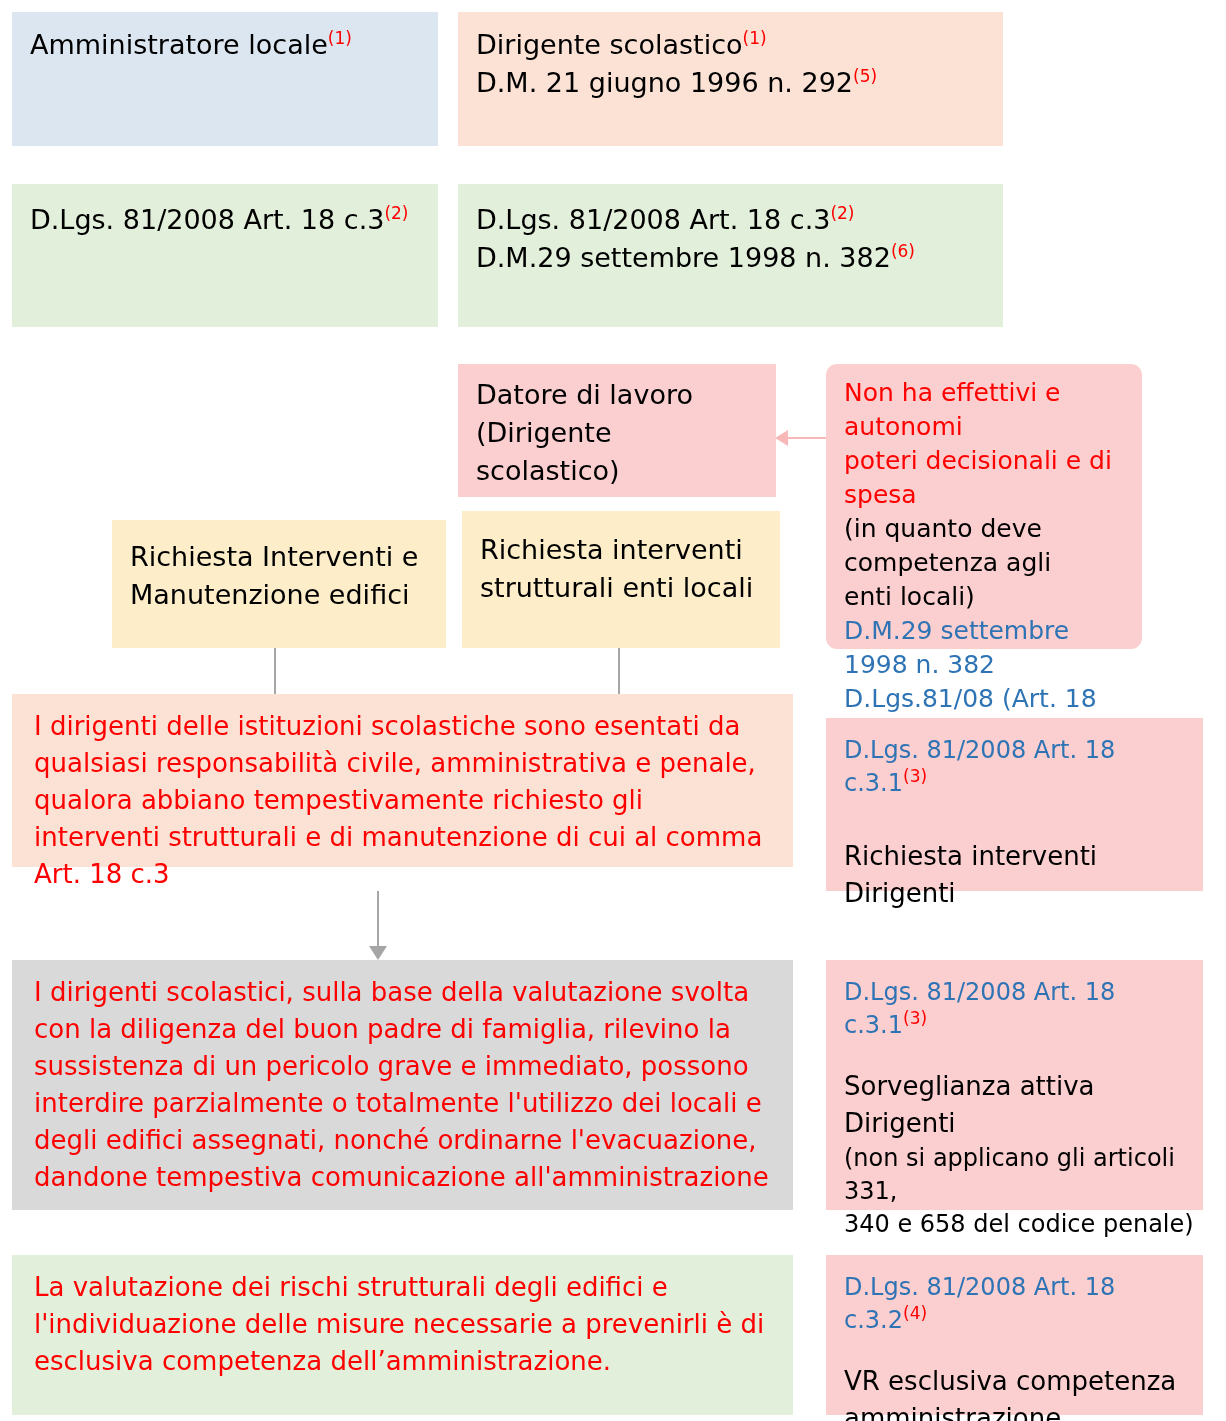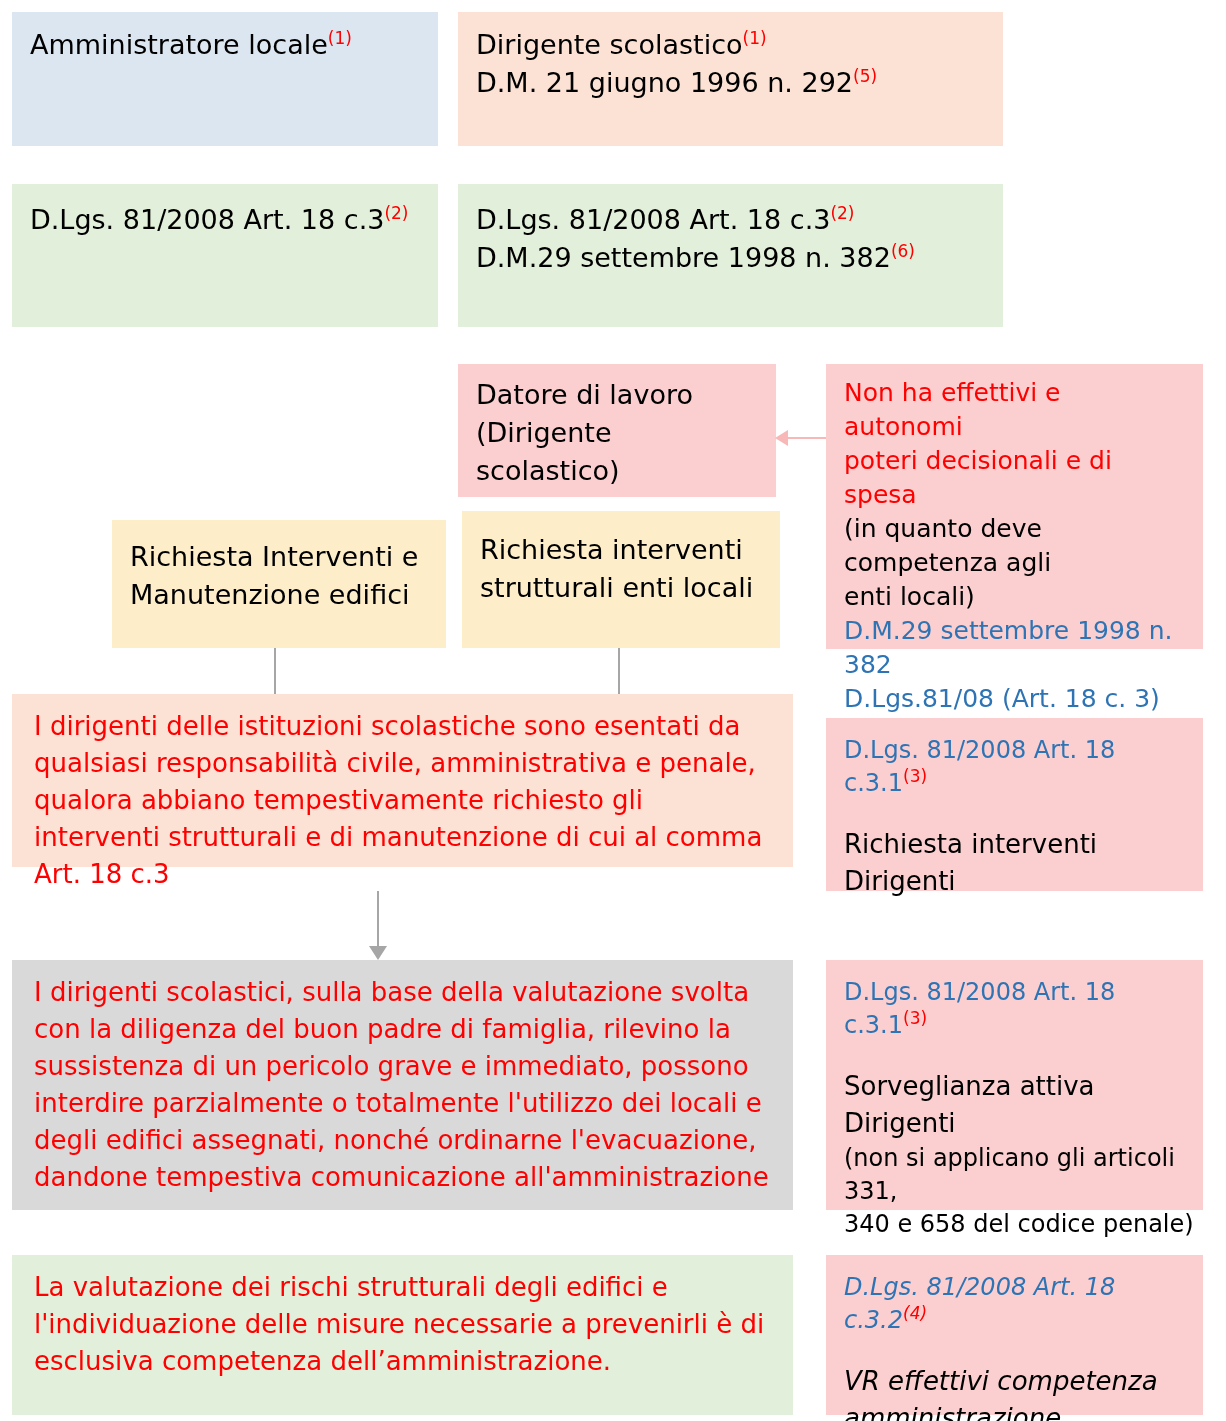--- a/index.html
+++ b/index.html
@@ -106,21 +106,21 @@
   </div>
 
   <div class="box fill-pink" style="left:458px; top:364px; width:318px; height:133px; padding:12px 16px 0 18px;">
     <span class="txt f28 t-black">Datore di lavoro</span>
     <span class="txt f28 t-black">(Dirigente scolastico)</span>
   </div>
 
   <div class="arrow-h-pink" style="left:788px; top:437px; width:38px;"></div>
   <div class="arrow-head-left-pink" style="left:775px; top:430px;"></div>
 
-  <div class="box fill-pink" style="left:826px; top:364px; width:377px; height:285px; padding:12px 17px 0 18px;">
+  <div class="box fill-pink" style="left:826px; top:364px; width:316px; height:285px; padding:12px 17px 0 18px;border-radius:11px;">
     <span class="txt f25 t-red">Non ha effettivi e autonomi</span>
     <span class="txt f25 t-red">poteri decisionali e di spesa</span>
     <span class="txt f25 t-black">(in quanto deve competenza agli</span>
     <span class="txt f25 t-black">enti locali)</span>
     <span class="txt f25 t-blue">D.M.29 settembre 1998 n. 382</span>
     <span class="txt f25 t-blue">D.Lgs.81/08 (Art. 18 c. 3)</span>
   </div>
 
   <div class="box fill-yellow" style="left:112px; top:520px; width:334px; height:128px; padding:18px 0 0 18px;">
     <span class="txt f28 t-black">Richiesta Interventi e</span>
@@ -137,40 +137,40 @@
 
   <div class="arrow-v" style="left:618px; top:648px; height:60px;"></div>
   <div class="arrow-head-down" style="left:610px; top:704px;"></div>
 
   <div class="box fill-peach" style="left:12px; top:694px; width:781px; height:173px; padding:14px 22px 0 22px;">
     <span class="txt f26 t-red">I dirigenti delle istituzioni scolastiche sono esentati da qualsiasi responsabilità civile, amministrativa e penale, qualora abbiano tempestivamente richiesto gli interventi strutturali e di manutenzione di cui al comma Art. 18 c.3</span>
   </div>
 
   <div class="box fill-pink" style="left:826px; top:718px; width:377px; height:173px; padding:16px 0 0 18px;">
     <span class="txt f24 t-blue"><span>D.Lgs. 81/2008 Art. 18 c.3.1</span><span class="sup">(3)</span></span>
-    <span class="txt f26 t-black" style="margin-top:26px;">Richiesta interventi Dirigenti</span>
+    <span class="txt f26 t-black" style="margin-top:38px;">Richiesta interventi Dirigenti</span>
   </div>
 
   <div class="arrow-v" style="left:377px; top:891px; height:59px;"></div>
   <div class="arrow-head-down" style="left:369px; top:946px;"></div>
 
   <div class="box fill-gray" style="left:12px; top:960px; width:781px; height:250px; padding:14px 6px 0 22px;">
     <span class="txt f26 t-red">I dirigenti scolastici, sulla base della valutazione svolta con la diligenza del buon padre di famiglia, rilevino la sussistenza di un pericolo grave e immediato, possono interdire parzialmente o totalmente l'utilizzo dei locali e degli edifici assegnati, nonché ordinarne l'evacuazione, dandone tempestiva comunicazione all'amministrazione</span>
   </div>
 
   <div class="box fill-pink" style="left:826px; top:960px; width:377px; height:250px; padding:16px 0 0 18px;">
     <span class="txt f24 t-blue"><span>D.Lgs. 81/2008 Art. 18 c.3.1</span><span class="sup">(3)</span></span>
     <span class="txt f26 t-black" style="margin-top:26px;">Sorveglianza attiva Dirigenti</span>
     <span class="txt f24 t-black">(non si applicano gli articoli 331,</span>
     <span class="txt f24 t-black">340 e 658 del codice penale)</span>
   </div>
 
   <div class="box fill-green" style="left:12px; top:1255px; width:781px; height:160px; padding:14px 22px 0 22px;">
     <span class="txt f26 t-red">La valutazione dei rischi strutturali degli edifici e l'individuazione delle misure necessarie a prevenirli è di esclusiva competenza dell’amministrazione.</span>
   </div>
 
-  <div class="box fill-pink" style="left:826px; top:1255px; width:377px; height:160px; padding:16px 0 0 18px;font-style:italic;">
+  <div class="box fill-pink" style="left:826px; top:1255px; width:377px; height:160px; padding:16px 0 0 18px;">
     <span class="txt f24 t-blue"><span>D.Lgs. 81/2008 Art. 18 c.3.2</span><span class="sup">(4)</span></span>
-    <span class="txt f26 t-black" style="margin-top:26px;">VR effettivi competenza</span>
+    <span class="txt f26 t-black" style="margin-top:26px;">VR esclusiva competenza</span>
     <span class="txt f26 t-black">amministrazione</span>
   </div>
 
 </div>
 
 </body></html>

